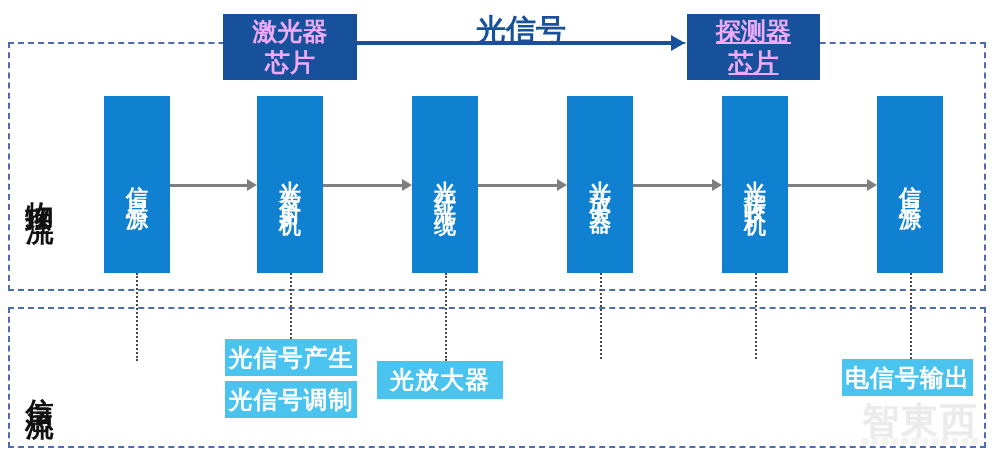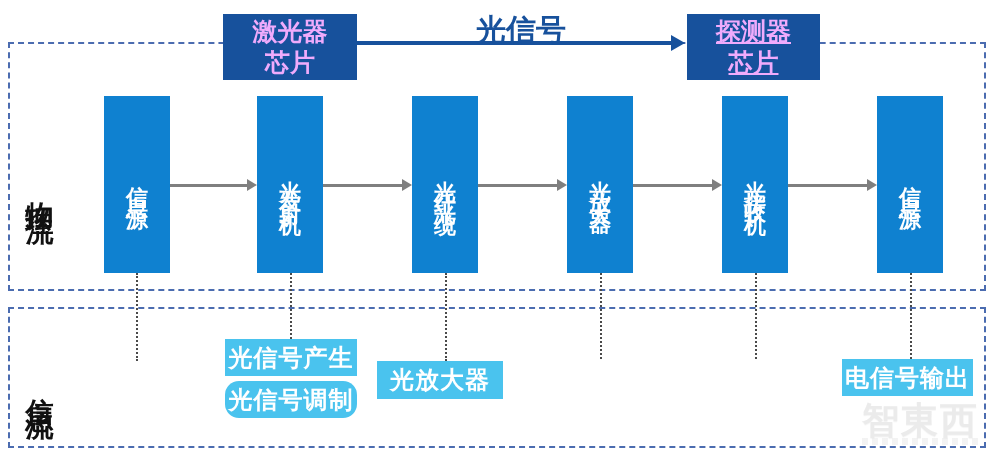--- a/index.html
+++ b/index.html
@@ -114,20 +114,20 @@
   <div class="ghead" style="left:867px;"></div>
 
   <div class="dotline" style="left:136px;top:273px;height:88px;"></div>
   <div class="dotline" style="left:290px;top:273px;height:66px;"></div>
   <div class="dotline" style="left:445px;top:273px;height:88px;"></div>
   <div class="dotline" style="left:600px;top:273px;height:86px;"></div>
   <div class="dotline" style="left:755px;top:273px;height:86px;"></div>
   <div class="dotline" style="left:910px;top:273px;height:86px;"></div>
 
   <div class="ibox" style="left:225px;top:339px;width:132px;height:37px;">光信号产生</div>
-  <div class="ibox" style="left:225px;top:381px;width:132px;height:37px;border-radius:14px;">光信号调制</div>
+  <div class="ibox" style="left:225px;top:381px;width:132px;height:37px;">光信号调制</div>
   <div class="ibox" style="left:377px;top:361px;width:126px;height:38px;">光放大器</div>
   <div class="ibox" style="left:842px;top:359px;width:131px;height:37px;">电信号输出</div>
 
   <div class="watermark">智東西</div>
   <div class="watermark-tagline"></div>
 
 </div>
 
 </body></html>

